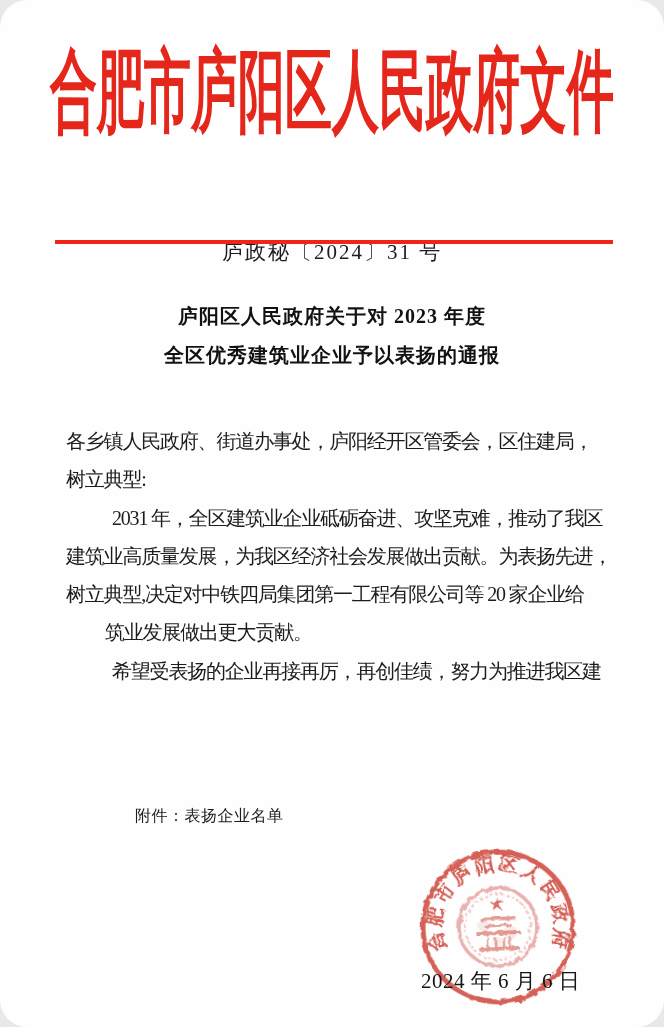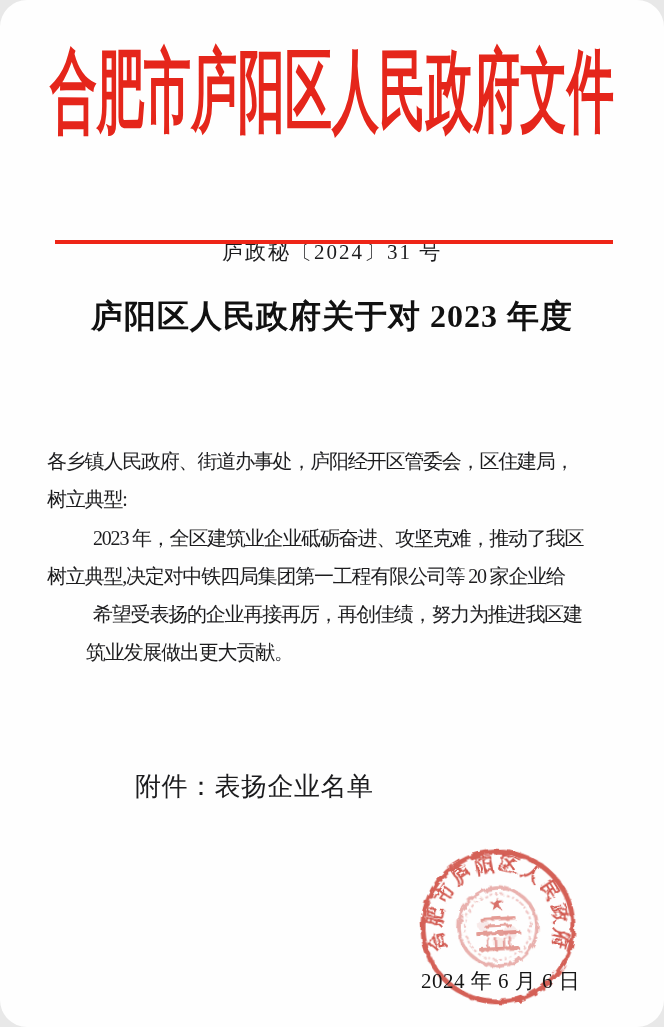--- a/index.html
+++ b/index.html
@@ -18,33 +18,33 @@
   }
   .doc-number{
     position:absolute;top:198px;left:0;right:0;
     text-align:center;font-size:21px;letter-spacing:2px;margin-top:40px;
   }
   .red-line{
     position:absolute;top:240px;left:55px;width:558px;height:4px;
   }
   .doc-title{
     position:absolute;top:297px;left:0;right:0;
-    text-align:center;font-size:32px;font-weight:700;
+    text-align:center;font-size:20px;font-weight:700;
     line-height:39px;letter-spacing:1px;color:#111;
   }
   .body-block{
-    position:absolute;top:422px;left:47px;width:546px;
-    font-size:20px;line-height:38.3px;letter-spacing:-1.2px;margin-top:20px;
+    position:absolute;top:422px;left:66px;width:546px;
+    font-size:20px;line-height:38.3px;letter-spacing:-1.2px;
   }
   .body-block .line{white-space:nowrap;}
   .ind-2em{padding-left:46px;}
   .ind-cont{padding-left:39px;}
   .attachment{
-    position:absolute;top:769px;left:135px;
-    font-size:26px;letter-spacing:0.5px;white-space:nowrap;
+    position:absolute;top:806px;left:135px;
+    font-size:16px;letter-spacing:0.5px;white-space:nowrap;
   }
   .date-line{
     position:absolute;top:967px;left:421px;z-index:3;
     font-size:21px;letter-spacing:0.5px;white-space:nowrap;color:#151515;
   }
   .seal{
     position:absolute;top:835px;left:406px;width:184px;height:184px;
     z-index:2;mix-blend-mode:multiply;opacity:0.9;
   }
 </style>
@@ -54,29 +54,31 @@
 <div class="page">
 
   <div class="header-title" style="color:#e5261b;">合肥市庐阳区人民政府文件</div>
 
   <div class="doc-number">庐政秘〔2024〕31 号</div>
 
   <div class="red-line" style="background:#ee2517;"></div>
 
   <div class="doc-title">
     <div>庐阳区人民政府关于对 2023 年度</div>
+    <div>全区优秀建筑业企业予以表扬的通报</div>
   </div>
 
   <div class="body-block">
     <div class="line">各乡镇人民政府、街道办事处，庐阳经开区管委会，区住建局，</div>
     <div class="line">树立典型:</div>
-    <div class="line ind-2em">2023 年，全区建筑业企业砥砺奋进、攻坚克难，推动了我区</div>
+    <div class="line ind-2em">2031 年，全区建筑业企业砥砺奋进、攻坚克难，推动了我区</div>
+    <div class="line">建筑业高质量发展，为我区经济社会发展做出贡献。为表扬先进，</div>
     <div class="line">树立典型,决定对中铁四局集团第一工程有限公司等 20 家企业给</div>
+    <div class="line ind-cont">筑业发展做出更大贡献。</div>
     <div class="line ind-2em">希望受表扬的企业再接再厉，再创佳绩，努力为推进我区建</div>
-    <div class="line ind-cont">筑业发展做出更大贡献。</div>
   </div>
 
   <div class="attachment">附件：表扬企业名单</div>
 
   <svg class="seal" viewBox="0 0 184 184" xmlns="http://www.w3.org/2000/svg">
     <defs>
       <filter id="ink" x="-20%" y="-20%" width="140%" height="140%">
         <feTurbulence type="fractalNoise" baseFrequency="0.15" numOctaves="2" seed="7" result="n"></feTurbulence>
         <feDisplacementMap in="SourceGraphic" in2="n" scale="5"></feDisplacementMap>
       </filter>

